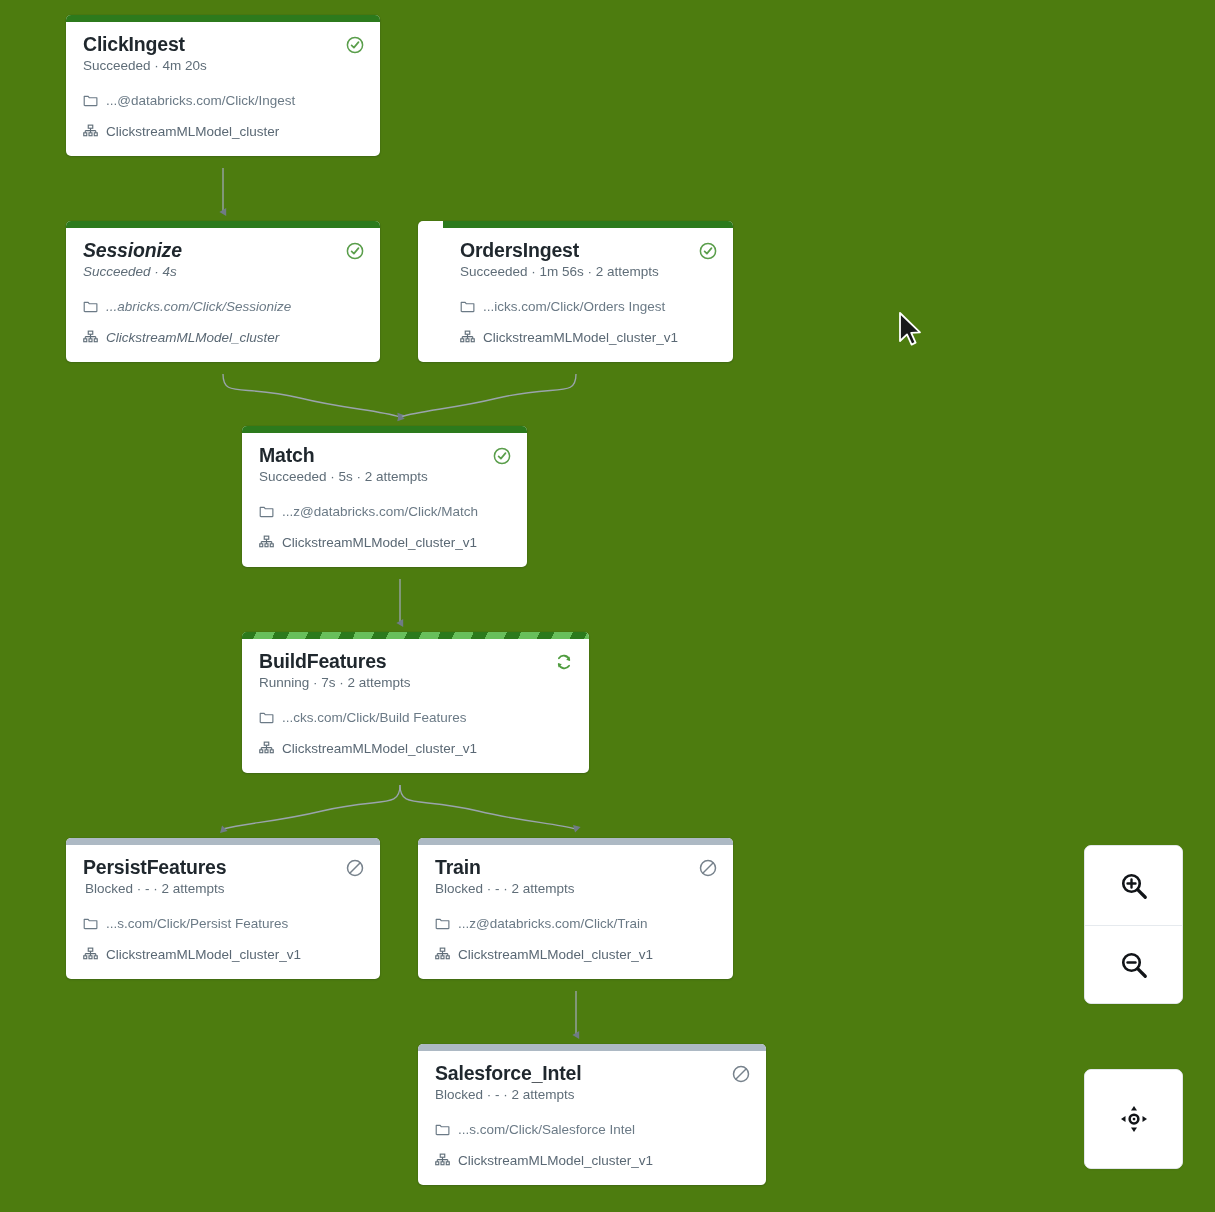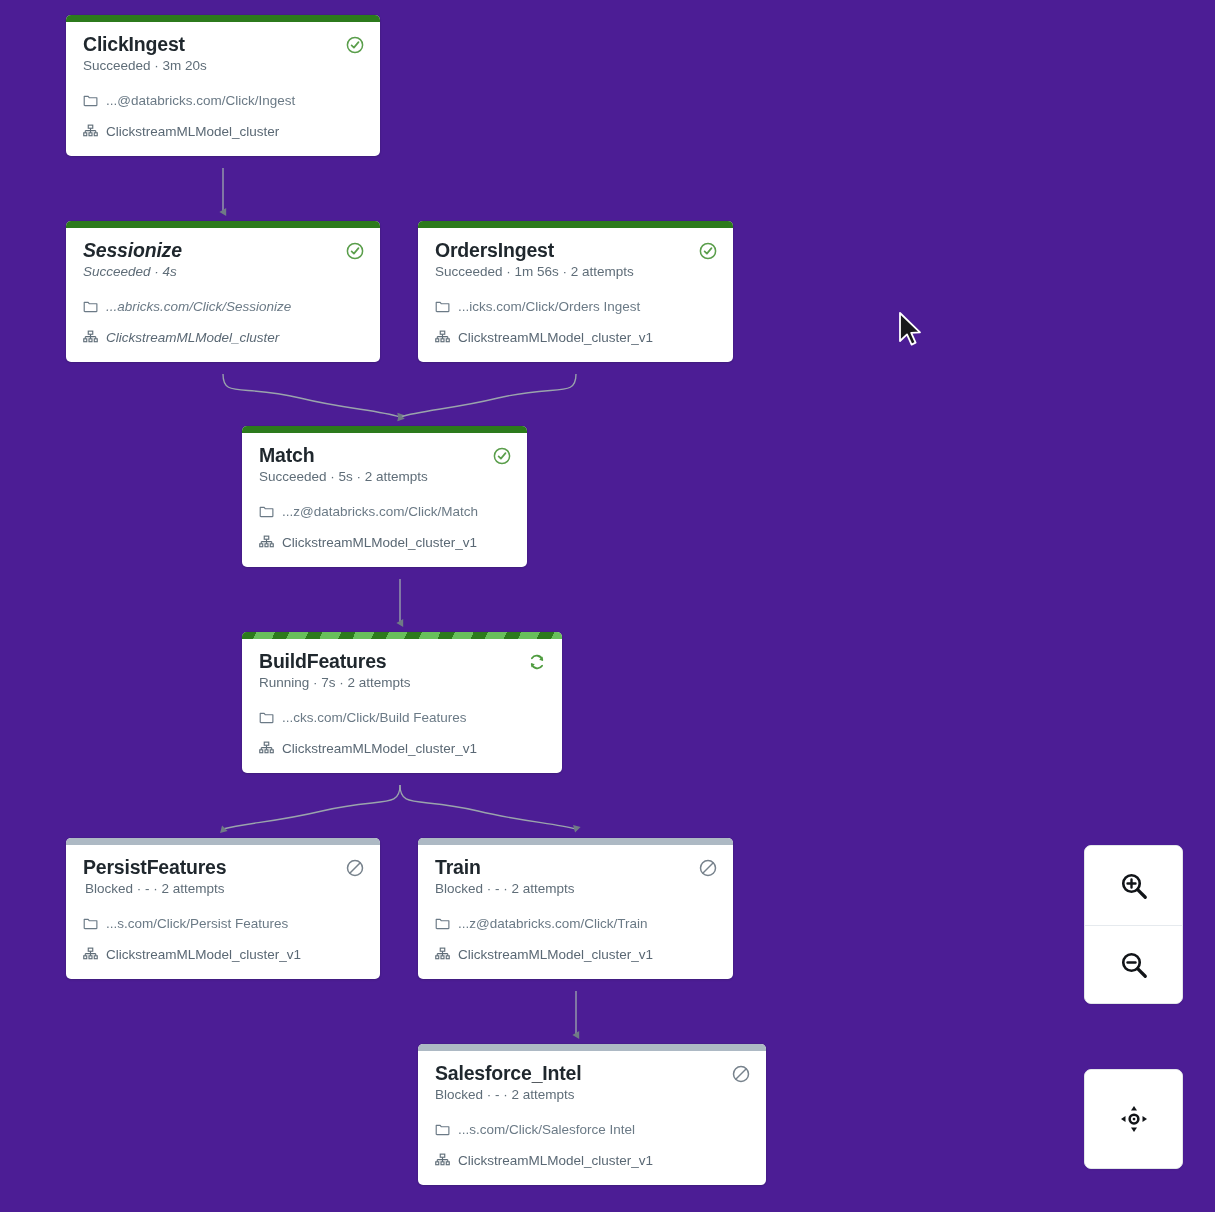--- a/index.html
+++ b/index.html
@@ -9,21 +9,21 @@
     height: 1212px;
     background: #f2f3f3;
     font-family: "Liberation Sans", sans-serif;
     overflow: hidden;
   }
 
   #canvas {
     position: relative;
     width: 1215px;
     height: 1212px;
-    background: #4c1d95;
+    background: #4d7c0f;
   }
 
   
   #edges {
     position: absolute;
     inset: 0;
     width: 1215px;
     height: 1212px;
     pointer-events: none;
   }
@@ -179,21 +179,21 @@
       <path d="M576,991 L576,1035" marker-end="url(#arrow)"></path>
     </g>
   </svg>
 
   <div class="node" style="left:66px; top:15px; width:314px;">
     <div class="node-bar succeeded"></div>
     <div class="node-body">
       <div class="node-head">
         <div>
           <div class="node-title">ClickIngest</div>
-          <div class="node-status">Succeeded · 3m 20s</div>
+          <div class="node-status">Succeeded · 4m 20s</div>
         </div>
         <span class="status-icon">
           <svg viewBox="0 0 18 18" xmlns="http://www.w3.org/2000/svg">
             <circle cx="9" cy="9" r="7.6" fill="none" stroke="#5a9e4b" stroke-width="1.5"></circle>
             <path d="M5.6,9.4 L7.9,11.6 L12.5,6.1" fill="none" stroke="#5a9e4b" stroke-width="1.7" stroke-linecap="round" stroke-linejoin="round"></path>
           </svg>
         </span>
       </div>
       <div class="node-meta">
         <div class="meta-row">
@@ -253,21 +253,21 @@
               <rect x="6.4" y="9.4" width="3.2" height="3.1" fill="none" stroke="#5f6d78" stroke-width="1.2"></rect>
               <rect x="12" y="9.4" width="3.2" height="3.1" fill="none" stroke="#5f6d78" stroke-width="1.2"></rect>
             </svg>
           </span>
           <span class="meta-text">ClickstreamMLModel_cluster</span>
         </div>
       </div>
     </div>
   </div>
 
-  <div class="node" style="left:418px; top:221px; width:315px;">
+  <div class="node" style="left:418px; top:221px; width:315px;padding-left:25px;">
     <div class="node-bar succeeded"></div>
     <div class="node-body">
       <div class="node-head">
         <div>
           <div class="node-title">OrdersIngest</div>
           <div class="node-status">Succeeded · 1m 56s · 2 attempts</div>
         </div>
         <span class="status-icon">
           <svg viewBox="0 0 18 18" xmlns="http://www.w3.org/2000/svg">
             <circle cx="9" cy="9" r="7.6" fill="none" stroke="#5a9e4b" stroke-width="1.5"></circle>
@@ -333,21 +333,21 @@
               <rect x="6.4" y="9.4" width="3.2" height="3.1" fill="none" stroke="#5f6d78" stroke-width="1.2"></rect>
               <rect x="12" y="9.4" width="3.2" height="3.1" fill="none" stroke="#5f6d78" stroke-width="1.2"></rect>
             </svg>
           </span>
           <span class="meta-text">ClickstreamMLModel_cluster_v1</span>
         </div>
       </div>
     </div>
   </div>
 
-  <div class="node" style="left:242px; top:632px; width:320px;">
+  <div class="node" style="left:242px; top:632px; width:347px;">
     <div class="node-bar running"></div>
     <div class="node-body">
       <div class="node-head">
         <div>
           <div class="node-title">BuildFeatures</div>
           <div class="node-status">Running · 7s · 2 attempts</div>
         </div>
         <span class="status-icon">
           <svg viewBox="0 0 18 18" xmlns="http://www.w3.org/2000/svg">
             <path d="M14.3,7.0 A5.8,5.8 0 0 0 3.9,5.2" fill="none" stroke="#4f9c3f" stroke-width="1.8" stroke-linecap="round"></path>

